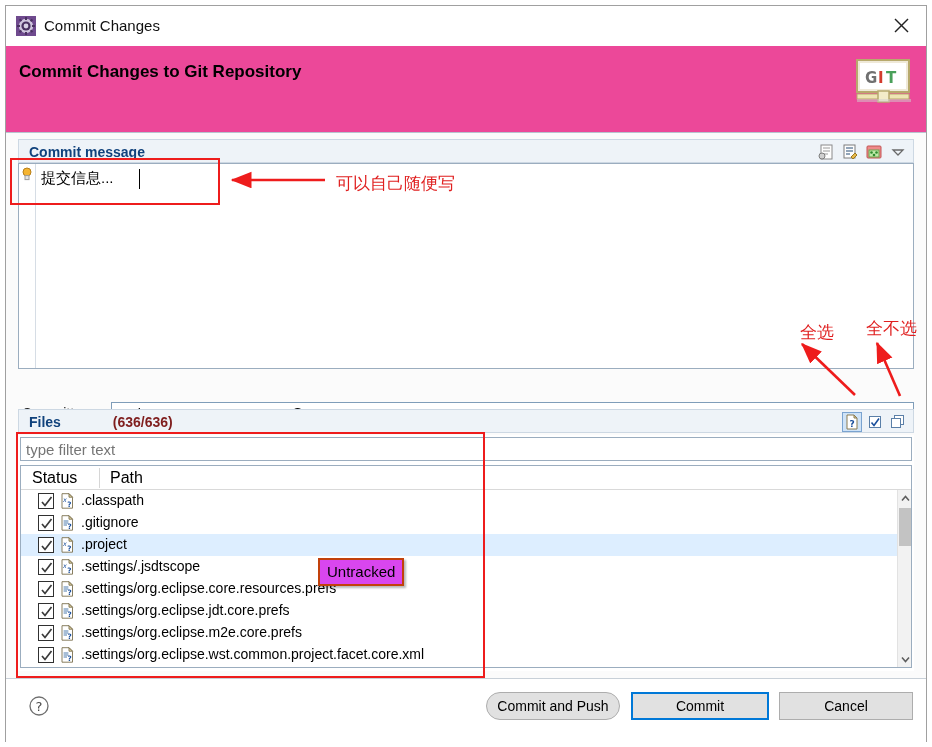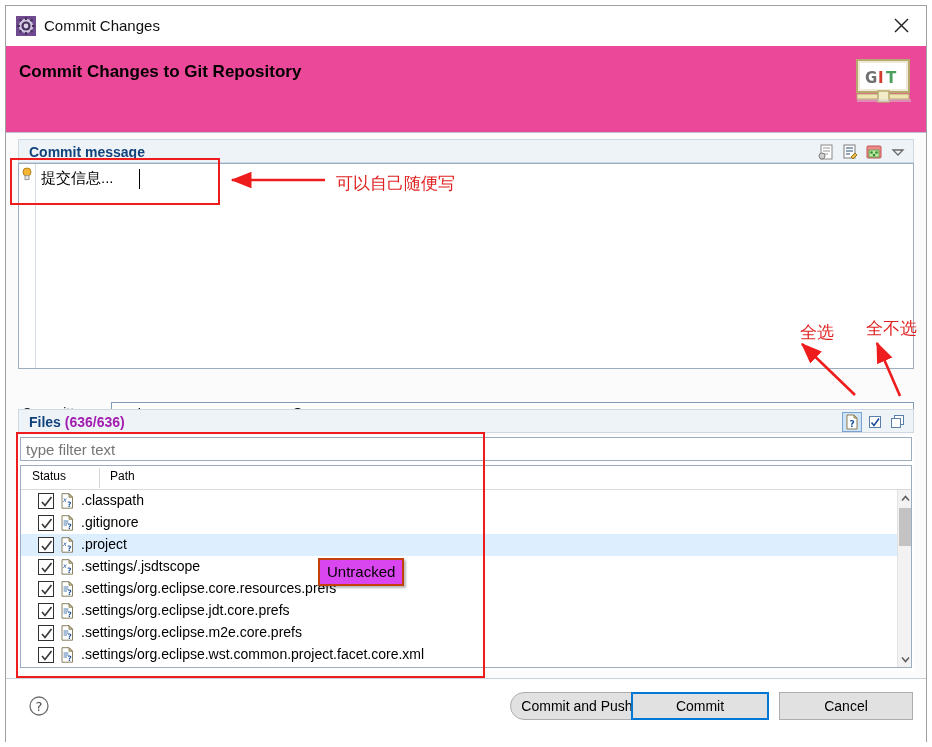--- a/index.html
+++ b/index.html
@@ -76,21 +76,21 @@
     position: absolute;
     background: #eef3f8;
     border: 1px solid #cdd8e3;
     box-sizing: border-box;
   }
   .sect-label {
     position: absolute; left: 10px; top: 4px;
     font-size: 14px; font-weight: bold; color: #10427c;
     white-space: nowrap;
   }
-  .sect-label .sub { color: #a21caf; font-weight: bold; }
+  .sect-label .sub { color: #7f1d1d; font-weight: bold; margin-left: 48px; }
 
   
   #commit-msg-bar { left: 12px; top: 6px; width: 896px; height: 24px; }
   .msg-tools {
     position: absolute; right: 6px; top: 3px;
     display: flex; align-items: center; gap: 6px;
   }
   .msg-tools .tool { width:18px; height:18px; cursor:pointer; display:block; }
 
   #commit-msg-box {
@@ -167,21 +167,21 @@
     box-sizing: border-box;
     overflow: hidden;
   }
   .thead {
     position: absolute; left:0; top: 0; width: 100%; height: 24px;
     background: #ffffff; border-bottom: 1px solid #d9d9d9;
     box-sizing: border-box;
   }
   .th {
     position: absolute; top: 3px;
-    font-size: 12px; color: #000000; white-space: nowrap;
+    font-size: 16px; color: #000000; white-space: nowrap;
   }
   .th-status { left: 11px; }
   .th-sep { position:absolute; left: 78px; top: 2px; width:1px; height:20px; background:#d6d6d6; }
   .th-path { left: 89px; }
 
   .rows {
     position: absolute; left: 0; top: 24px; right: 14px; bottom: 0;
     overflow: hidden;
   }
   .row {
@@ -242,21 +242,21 @@
   .btn {
     position: absolute; top: 13px; height: 28px;
     background: #e1e1e1; border: 1px solid #adadad;
     box-sizing: border-box;
     font-size: 14px; color: #000000;
     display: flex; align-items: center; justify-content: center;
     cursor: pointer;
     font-family: "Liberation Sans", sans-serif;
   }
   .btn.primary { border: 2px solid #0078d7; background: #e1e1e1; }
-  #btn-commit-push { left: 504px; width: 134px; border-radius: 14px; }
+  #btn-commit-push { left: 480px; width: 134px; border-radius: 14px; }
   #btn-commit      { left: 625px; width: 138px; }
   #btn-cancel      { left: 773px; width: 134px; text-align: center; }
 
   
   .ann-box {
     position: absolute; border: 2px solid #ee1c1c;
     box-sizing: border-box; pointer-events: none; z-index: 30;
   }
   .ann-text {
     position: absolute; color: #e02020;

